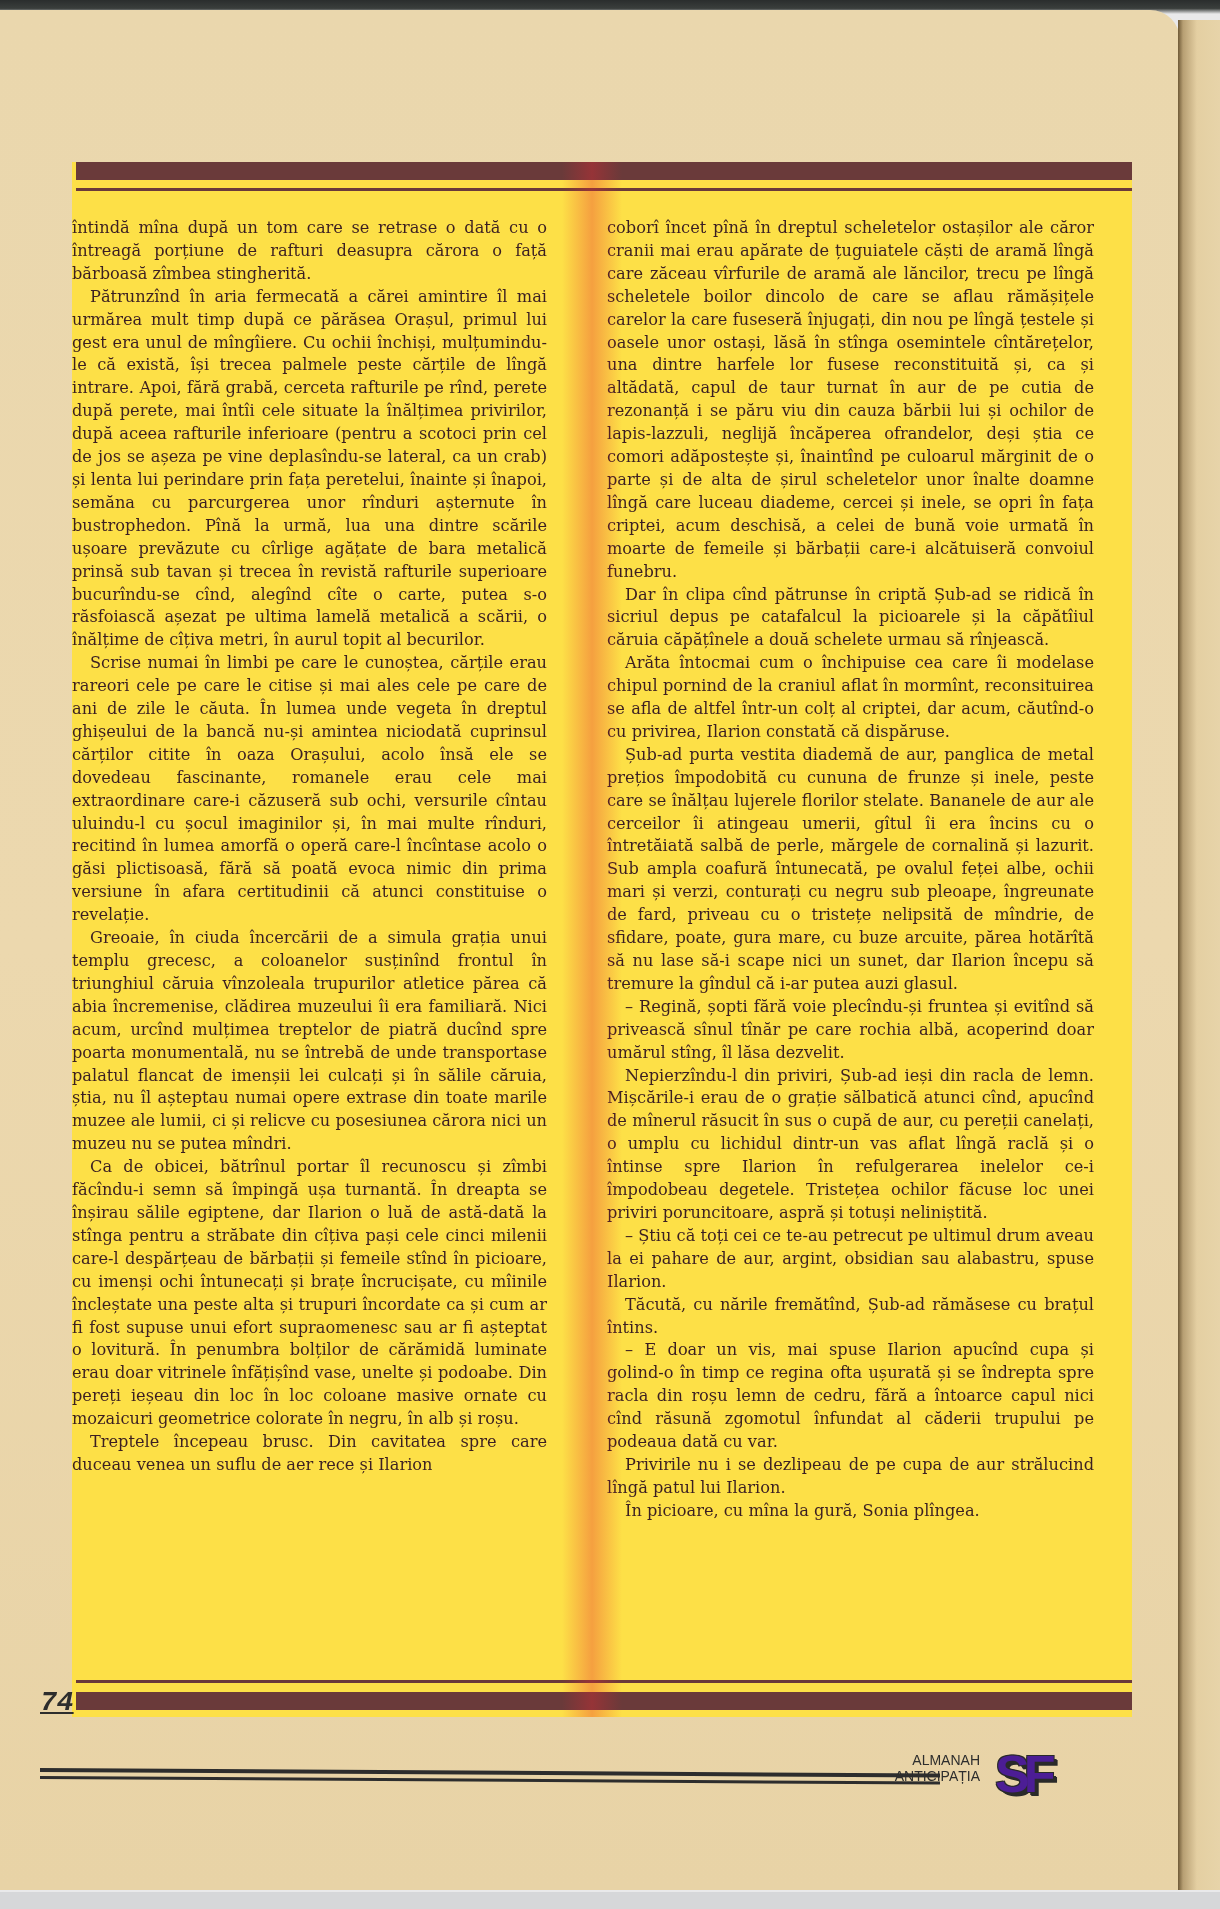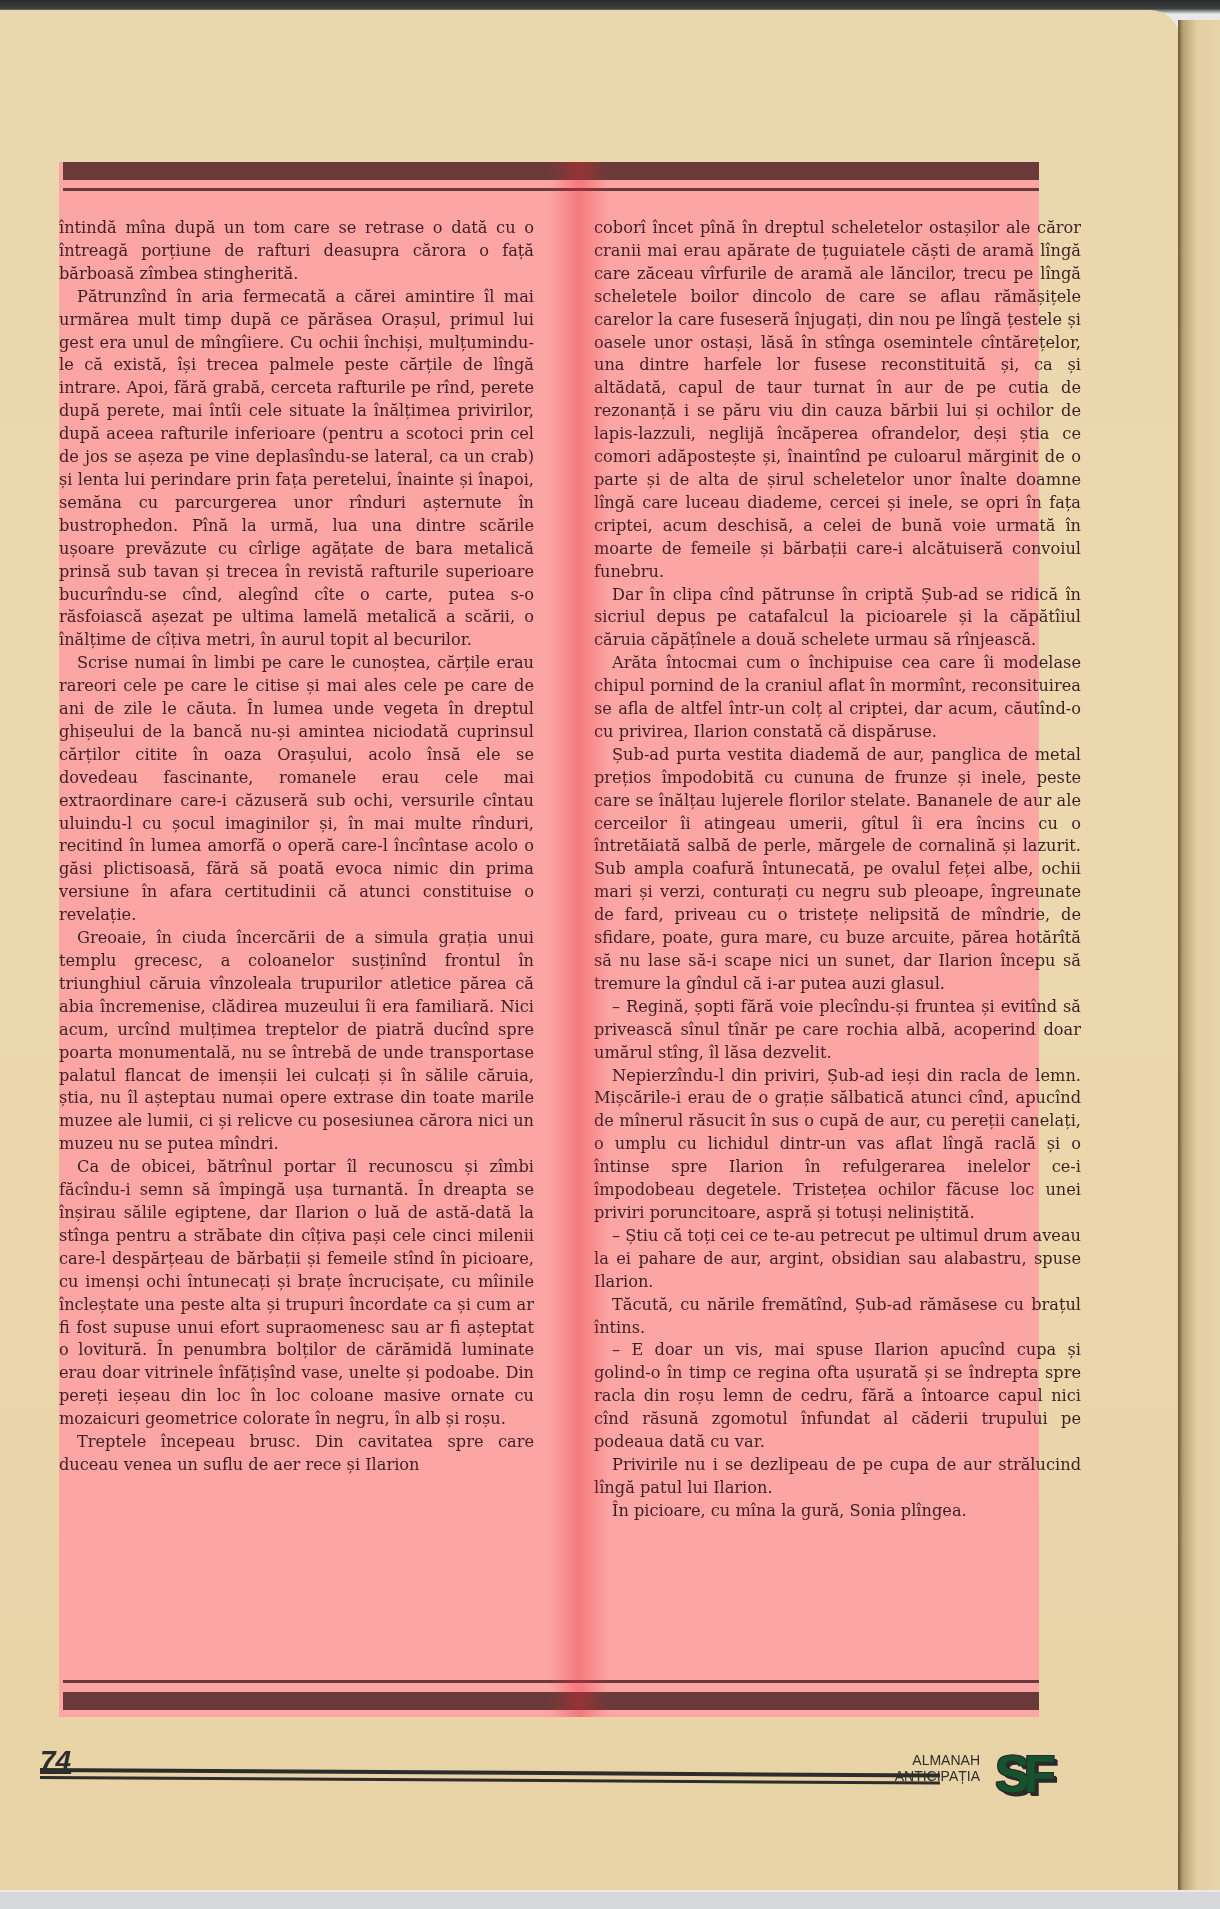--- a/index.html
+++ b/index.html
@@ -19,22 +19,22 @@
   }
   .spine {
     position: absolute; left: 1178px; top: 20px; width: 42px; height: 1870px;
     background: linear-gradient(90deg, #6f5a37 0%, #b79f73 12%, #e4cfa2 45%, #e7d4a9 100%);
   }
   .bottom-strip {
     position: absolute; left: 0; top: 1892px; width: 1220px; height: 17px;
     background: #d6d7d9;
   }
   .box {
-    position: absolute; left: 59px; top: 162px; width: 980px; height: 1555px;
-    background: #fca5a5;
+    position: absolute; left: 72px; top: 162px; width: 1060px; height: 1555px;
+    background: #fde047;
   }
   .box::after {
     content: ""; position: absolute; left: 490px; top: 0; width: 60px; height: 1555px;
     background: linear-gradient(90deg, rgba(230,40,50,0) 0%, rgba(230,40,50,0.35) 50%, rgba(230,40,50,0) 100%);
     pointer-events: none;
   }
   .rule-thick {
     position: absolute; left: 4px; right: 0; height: 18px; background: #6a3a3a;
   }
   .rule-thin {
@@ -43,34 +43,34 @@
   .col {
     position: absolute; top: 55px; width: 475px;
     font-size: 16.2px; line-height: 22.9px; color: #3b1f22;
     text-align: justify;
   }
   .col p { margin: 0; text-indent: 18px; }
   .col p.noindent { text-indent: 0; }
   .col-left { left: 0px; }
   .col-right { left: 535px; width: 487px; }
   .footer-num {
-    position: absolute; left: 40px; top: 1745px;
-    font-family: Liberation Sans, sans-serif; font-style: italic; font-weight: bold;
+    position: absolute; left: 40px; top: 1687px;
+    font-family: Liberation Mono, monospace; font-style: italic; font-weight: bold;
     font-size: 28px; color: #2d2d2d; text-decoration: underline;
   }
   .footer-rule1 { position: absolute; left: 40px; top: 1768px; width: 900px; height: 4px; background: #2d2d2d; transform: rotate(0.35deg); transform-origin: left; }
   .footer-rule2 { position: absolute; left: 40px; top: 1776px; width: 900px; height: 3px; background: #2d2d2d; transform: rotate(0.35deg); transform-origin: left; }
   .brand {
     position: absolute; left: 880px; top: 1752px; width: 100px; text-align: right;
     font-family: "Liberation Sans", sans-serif; font-weight: normal; font-size: 14px; line-height: 16px; color: #2d2d2d;
   }
   .logo {
     position: absolute; left: 995px; top: 1748px;
     font-family: "Liberation Sans", sans-serif; font-weight: bold; font-size: 52px; line-height: 52px;
-    color: #14532d; letter-spacing: -6px;
+    color: #4c1d95; letter-spacing: -6px;
     text-shadow: 3px 3px 0 #2a2a2a, 4px 4px 0 #2a2a2a, -1px -1px 0 #2a2a2a, 1px -1px 0 #2a2a2a, -1px 1px 0 #2a2a2a;
   }
 </style>
 </head>
 <body>
 
 <div class="top-shadow"></div>
 <div class="page"></div>
 <div class="spine"></div>
 <div class="bottom-strip"></div>

